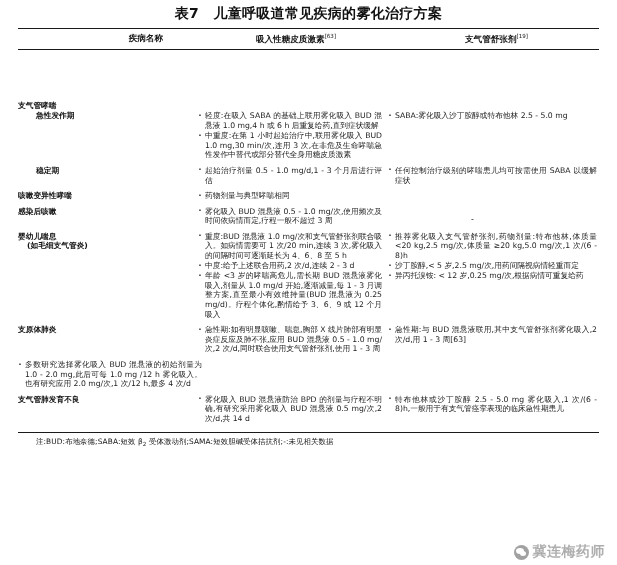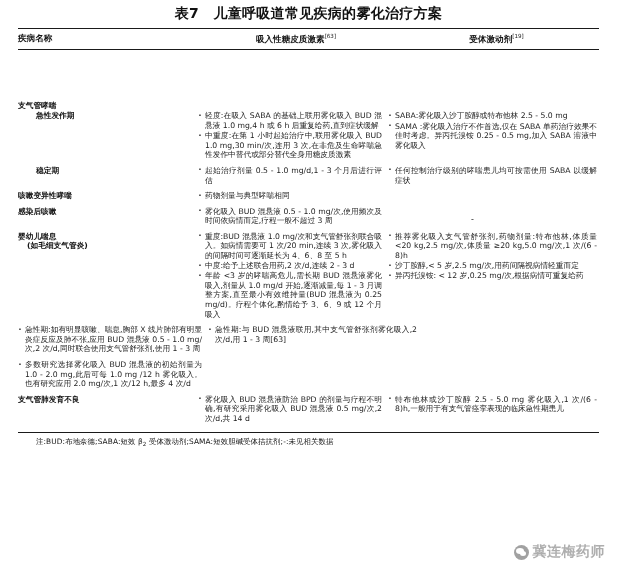--- a/index.html
+++ b/index.html
@@ -43,21 +43,21 @@
   .thead {
     display: flex;
     font-size: 8.6px;
     font-weight: bold;
     padding: 3.5px 0 3.5px 0;
     color: #151515;
   }
   .col-a { width: 180px; flex: 0 0 180px; box-sizing: border-box; }
   .col-b { width: 190px; flex: 0 0 190px; box-sizing: border-box; }
   .col-c { width: 211px; flex: 0 0 211px; box-sizing: border-box; }
-  .thead .col-a { text-align: left; padding-right: 35px; }
+  .thead .col-a { text-align: right; padding-right: 35px; }
   .thead .col-b { text-align: center; padding-left: 6px; }
   .thead .col-c { text-align: center; padding-left: 6px; }
   sup.ref {
     font-size: 5.6px;
     vertical-align: super;
     font-weight: normal;
   }
   
   .tbody {
     padding-top: 3px;
@@ -191,21 +191,21 @@
   <div class="rule"></div>
 
   <div class="thead">
     <div class="col-a">
       <span>疾病名称</span>
     </div>
     <div class="col-b">
       <span>吸入性糖皮质激素</span><sup class="ref">[63]</sup>
     </div>
     <div class="col-c">
-      <span>受体激动剂</span><sup class="ref">[19]</sup>
+      <span>支气管舒张剂</span><sup class="ref">[19]</sup>
     </div>
   </div>
 
   <div class="rule-thin"></div>
 
   <div class="tbody" id="table-body">
       <div class="trow group-head">
         <div class="cell-name">支气管哮喘</div>
         <div class="cell-body"></div>
         <div class="cell-bronch"></div>
@@ -214,21 +214,20 @@
         <div class="cell-name indent">急性发作期</div>
         <div class="cell-body">
           <ul class="bullets">
             <li>轻度:在吸入 SABA 的基础上联用雾化吸入 BUD 混悬液 1.0 mg,4 h 或 6 h 后重复给药,直到症状缓解</li>
             <li>中重度:在第 1 小时起始治疗中,联用雾化吸入 BUD 1.0 mg,30 min/次,连用 3 次,在非危及生命哮喘急性发作中替代或部分替代全身用糖皮质激素</li>
           </ul>
         </div>
         <div class="cell-bronch">
           <ul class="bullets">
             <li>SABA:雾化吸入沙丁胺醇或特布他林 2.5 - 5.0 mg</li>
-            <li>SAMA :雾化吸入治疗不作首选,仅在 SABA 单药治疗效果不佳时考虑。异丙托溴铵 0.25 - 0.5 mg,加入 SABA 溶液中雾化吸入</li>
           </ul>
         </div>
       </div>
       <div class="trow">
         <div class="cell-name indent">稳定期</div>
         <div class="cell-body">
           <ul class="bullets">
             <li>起始治疗剂量 0.5 - 1.0 mg/d,1 - 3 个月后进行评估</li>
           </ul>
         </div>
@@ -268,20 +267,21 @@
         </div>
         <div class="cell-bronch">
           <ul class="bullets">
             <li>推荐雾化吸入支气管舒张剂,药物剂量:特布他林,体质量 &lt;20 kg,2.5 mg/次,体质量 ≥20 kg,5.0 mg/次,1 次/(6 - 8)h</li>
             <li>沙丁胺醇,&lt; 5 岁,2.5 mg/次,用药间隔视病情轻重而定</li>
             <li>异丙托溴铵: &lt; 12 岁,0.25 mg/次,根据病情可重复给药</li>
           </ul>
         </div>
       </div>
       <div class="trow">
+        <div class="cell-name">支原体肺炎</div>
         <div class="cell-body">
           <ul class="bullets">
             <li>急性期:如有明显咳嗽、喘息,胸部 X 线片肺部有明显炎症反应及肺不张,应用 BUD 混悬液 0.5 - 1.0 mg/次,2 次/d,同时联合使用支气管舒张剂,使用 1 - 3 周</li>
           </ul>
         </div>
         <div class="cell-bronch">
           <ul class="bullets">
             <li>急性期:与 BUD 混悬液联用,其中支气管舒张剂雾化吸入,2 次/d,用 1 - 3 周[63]</li>
           </ul>
         </div>

